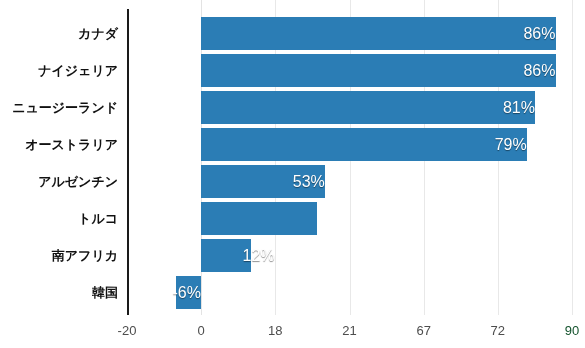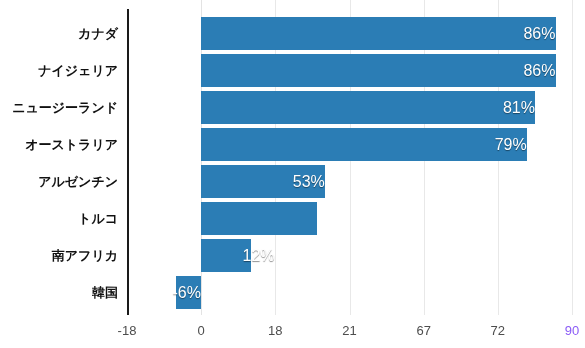--- a/index.html
+++ b/index.html
@@ -173,22 +173,22 @@
       <div class="cat-label" style="top: 126px; color: rgb(17, 17, 17);">オーストラリア</div>
       <div class="cat-label" style="top: 163px; color: rgb(17, 17, 17);">アルゼンチン</div>
       <div class="cat-label" style="top: 200px; color: rgb(17, 17, 17);">トルコ</div>
       <div class="cat-label" style="top: 237px; color: rgb(17, 17, 17);">南アフリカ</div>
       <div class="cat-label" style="top: 274px; color: rgb(17, 17, 17);">韓国</div>
     </div>
 
   <div id="y-axis-line"></div>
 
   <div id="x-axis">
-      <div class="xtick" style="left: 127px; color: rgb(77, 77, 77);">-18</div>
+      <div class="xtick" style="left: 127px; color: rgb(77, 77, 77);">-20</div>
       <div class="xtick" style="left: 201.167px; color: rgb(77, 77, 77);">0</div>
       <div class="xtick" style="left: 275.333px; color: rgb(77, 77, 77);">18</div>
       <div class="xtick" style="left: 349.5px; color: rgb(77, 77, 77);">21</div>
       <div class="xtick" style="left: 423.667px; color: rgb(77, 77, 77);">67</div>
       <div class="xtick" style="left: 497.833px; color: rgb(77, 77, 77);">72</div>
-      <div class="xtick" style="left: 572px; color: #8b5cf6;">90</div>
+      <div class="xtick" style="left: 572px; color: #14532d;">90</div>
     </div>
 
 </div>
 
 </body></html>

